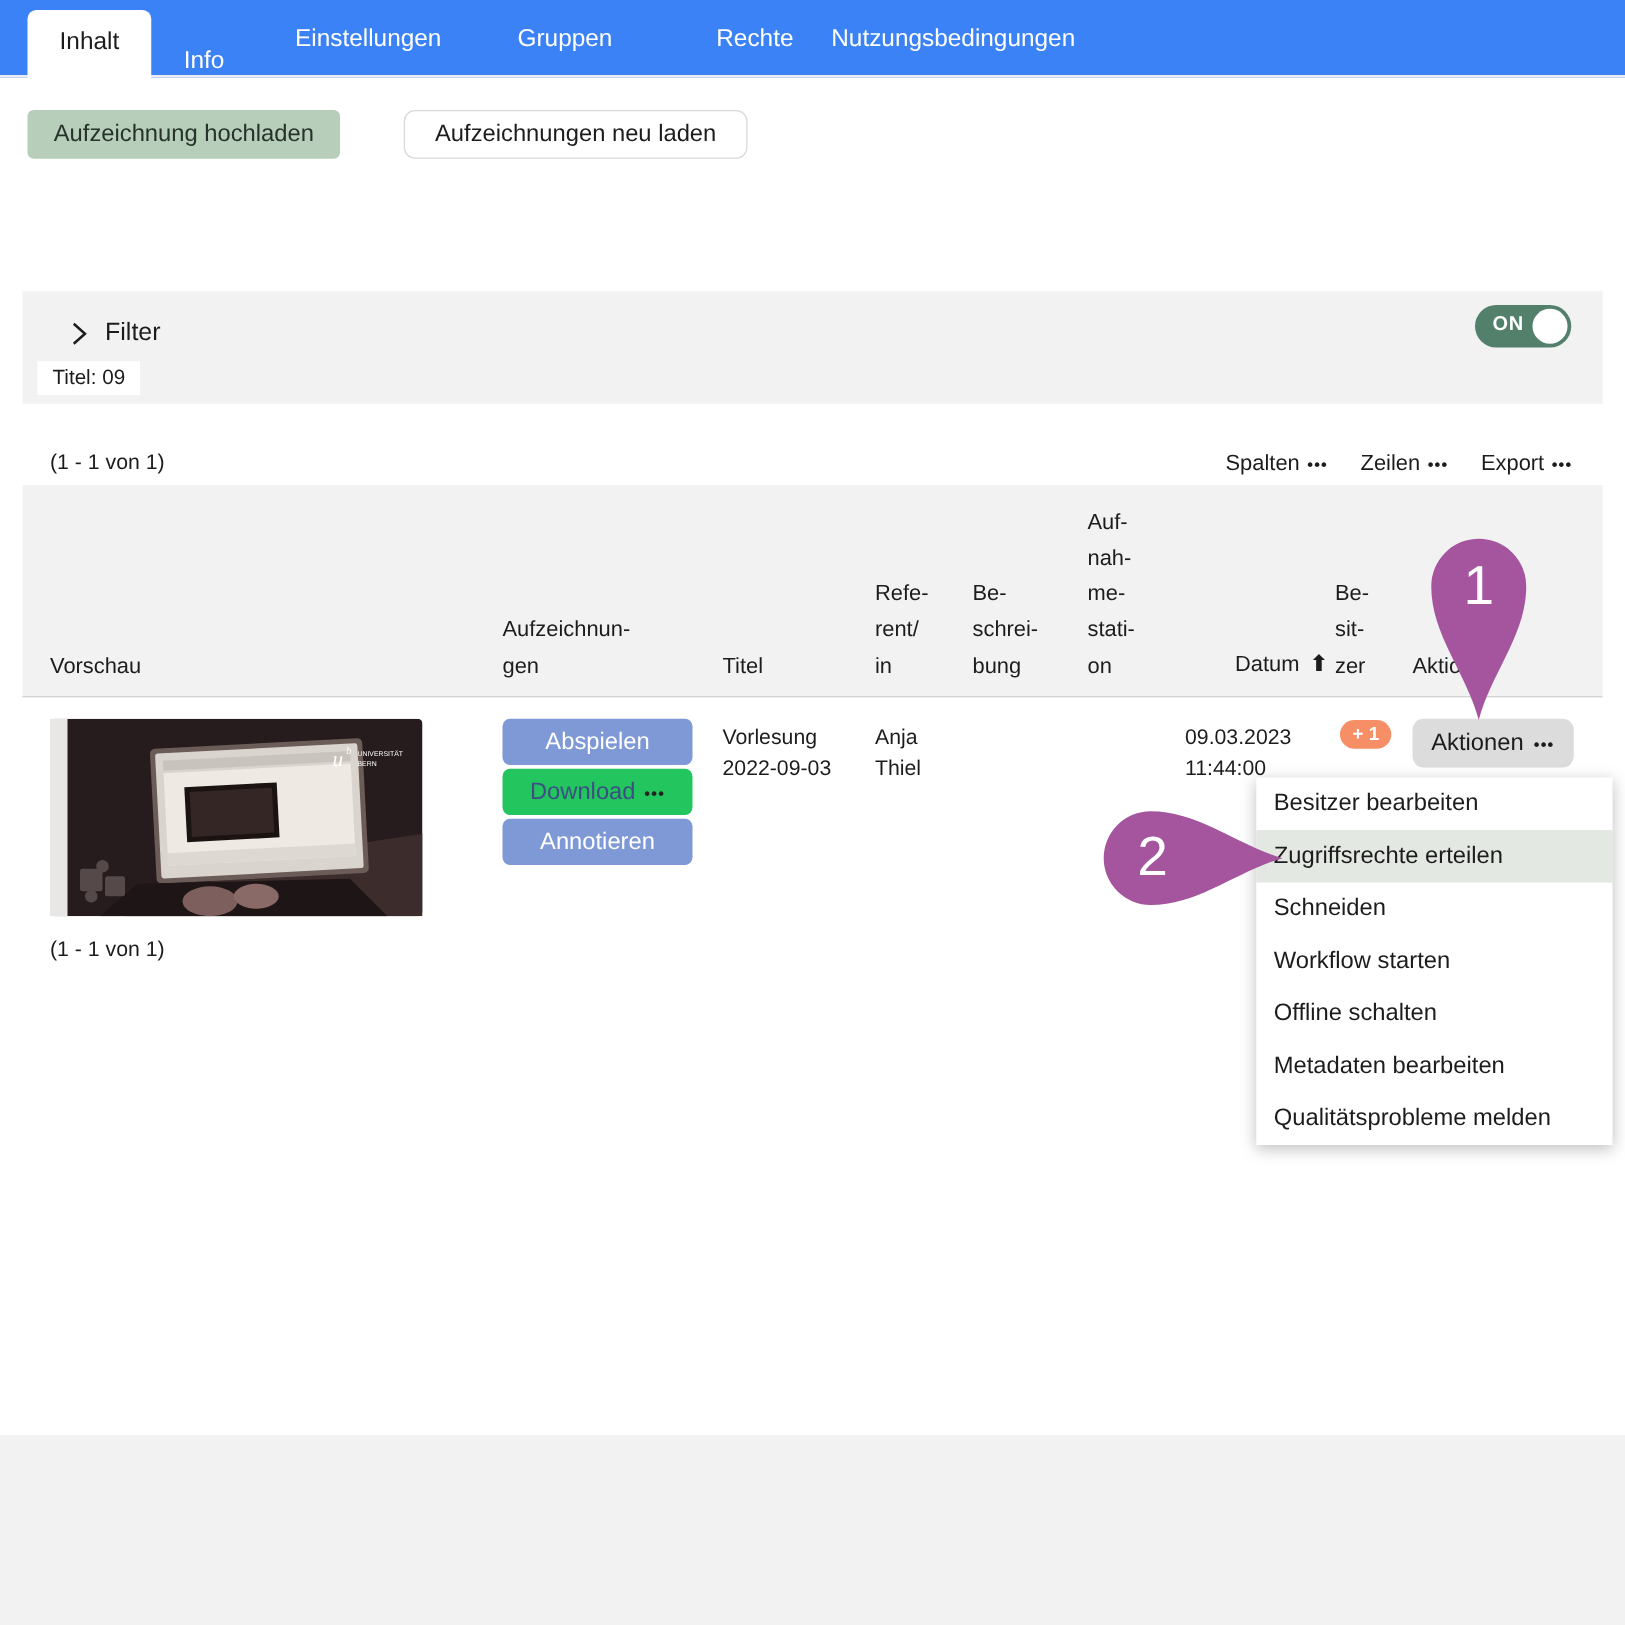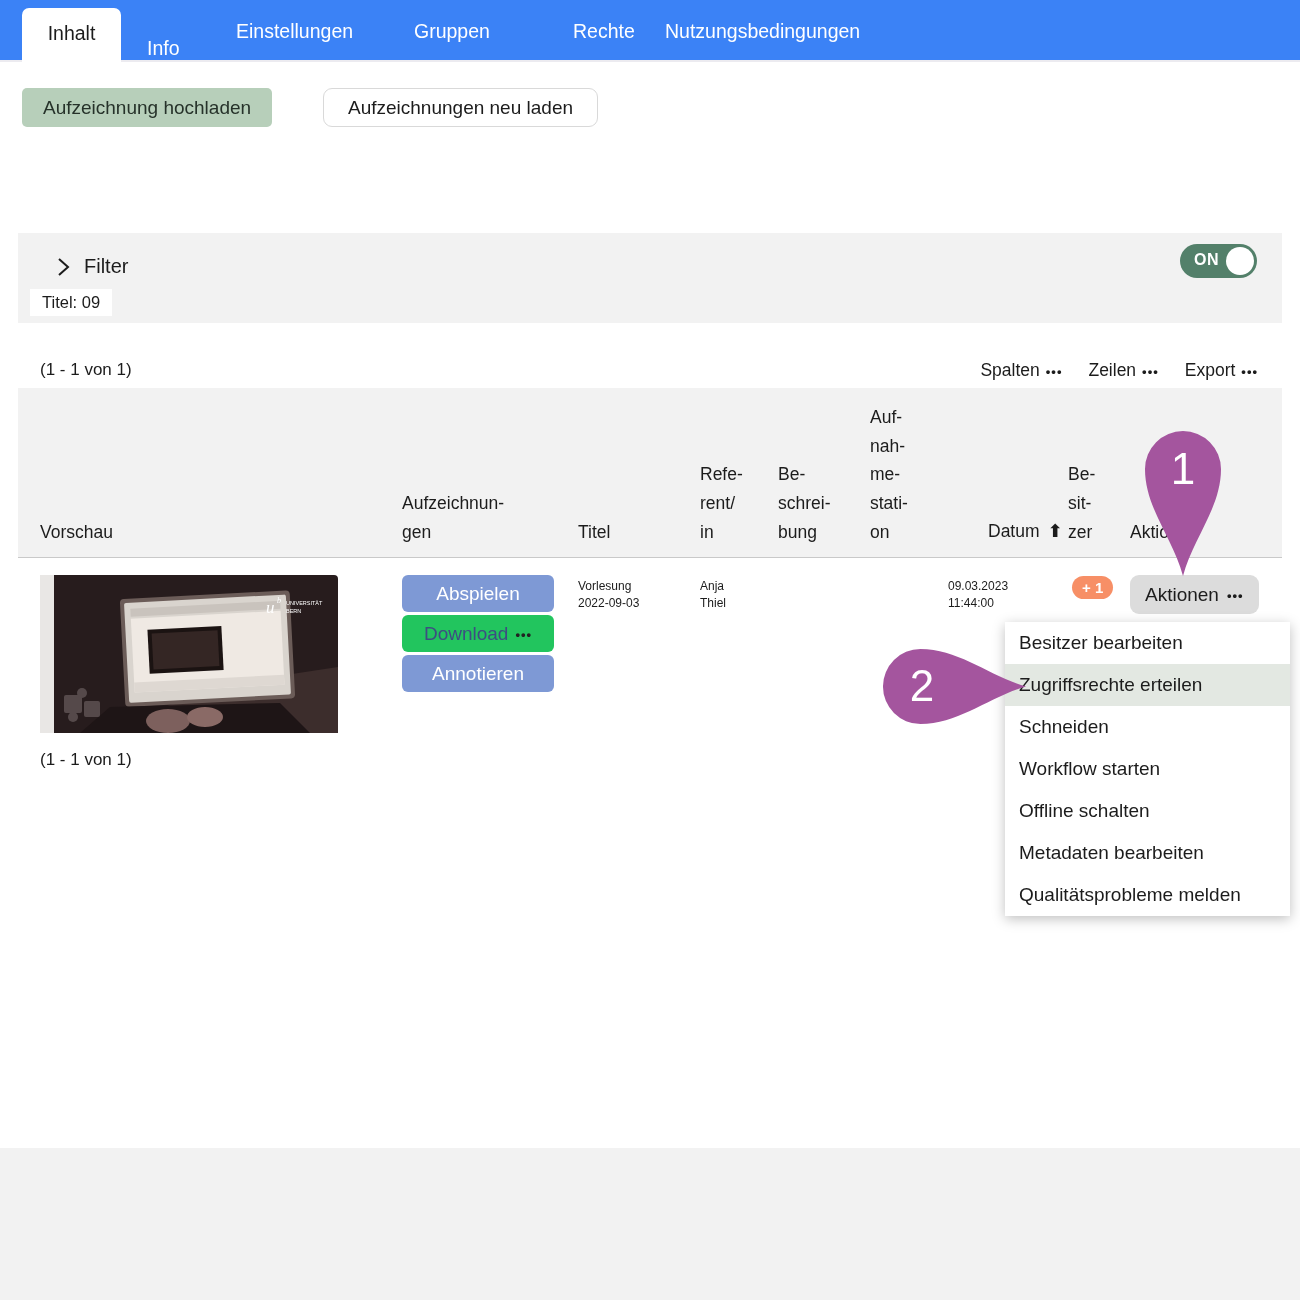--- a/index.html
+++ b/index.html
@@ -52,21 +52,21 @@
   
   .thead { position:absolute; left:18px; top:388px; width:1264px; height:170px;
     background:#f2f2f2; border-bottom:1px solid #c9c9c9; }
   .th { position:absolute; bottom:10px; font-size:17.5px; line-height:1.65; cursor:pointer; }
   .c1{left:22px;} .c2{left:384px;} .c3{left:560px;} .c4{left:682px;} .c5{left:760px;}
   .c6{left:852px;} .c7{left:930px;margin-left:40px;} .c8{left:1050px;} .c9{left:1112px;}
   .sort-arrow { font-weight:700; font-size:18px; margin-left:8px; }
 
   
   .trow { position:absolute; left:18px; top:558px; width:1264px; height:235px; background:#fff; }
-  .td { position:absolute; top:20px; font-size:12px; line-height:1.45; }
+  .td { position:absolute; top:20px; font-size:17px; line-height:1.45; }
   .thumb { position:absolute; left:22px; top:17px; width:298px; height:158px; cursor:pointer; }
   .rec-buttons { position:absolute; left:384px; top:17px; width:152px; }
   .rec-btn { width:152px; height:37px; border:none; border-radius:6px; margin-bottom:3px;
     font-size:19px; font-family:inherit; cursor:pointer; display:flex; align-items:center;
     justify-content:center; gap:7px; }
   .rec-blue { background:#7e99d5; color:#ffffff; }
   .rec-tan { background:#22c55e; color:#3d4e82;text-align:center; }
   .rec-tan .ellip { color:#222222; }
   .badge { position:absolute; left:1054px; top:18px; background:#f78f66; color:#ffffff;
     font-size:15px; font-weight:700; padding:3px 10px; border-radius:13px; }

